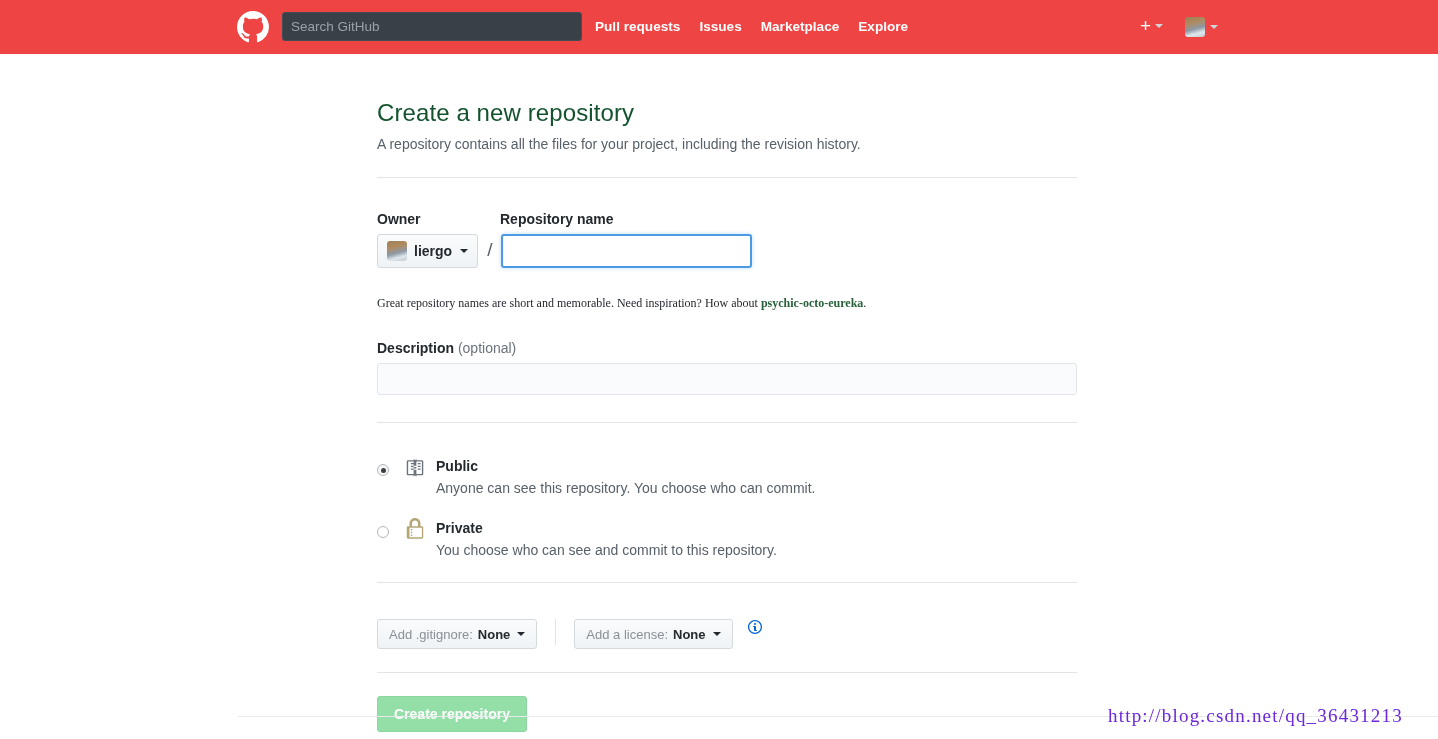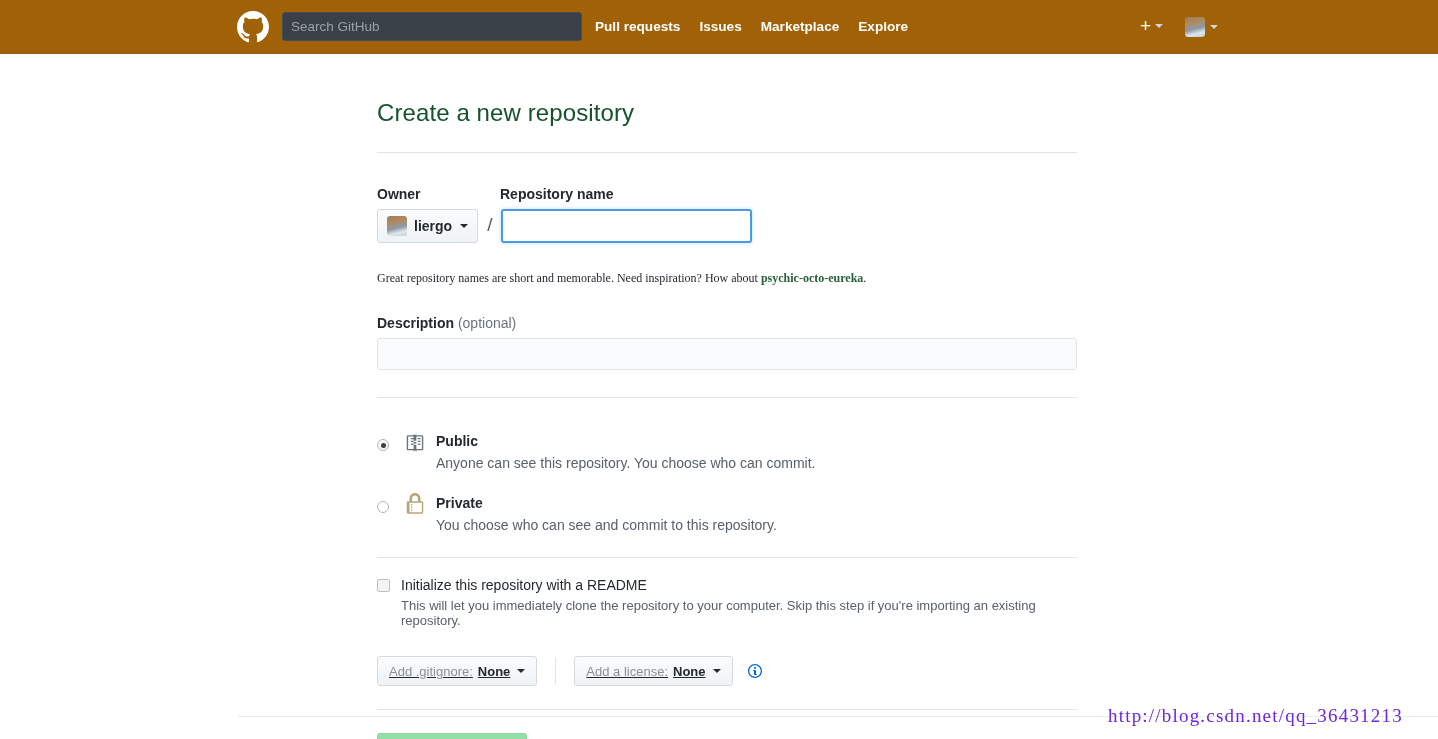--- a/index.html
+++ b/index.html
@@ -16,21 +16,21 @@
     color: #24292e;
     -webkit-font-smoothing: antialiased;
   }
 
   
   .header {
     position: absolute;
     left: 0; top: 0;
     width: 1438px;
     height: 54px;
-    background: #a16207;
+    background: #ef4444;
   }
   .gh-logo {
     position: absolute;
     left: 237px; top: 11px;
     width: 32px; height: 32px;
   }
   .gh-logo svg { display: block; }
 
   .search-box {
     position: absolute;
@@ -305,23 +305,21 @@
     line-height: 16px;
   }
   .readme-desc {
     font-size: 13px;
     color: #586069;
     margin-top: 5px;
   }
 
   .pickers {
     display: flex;
-    align-items: center;
-    margin-top: 28px;
-    text-decoration: underline;
+    margin-top: 36px;
   }
   .picker-btn {
     display: inline-flex;
     align-items: center;
     gap: 5px;
     height: 30px;
     padding: 0 11px;
     background: linear-gradient(#fafbfc, #eff3f6);
     border: 1px solid #d6dade;
     border-radius: 3px;
@@ -417,20 +415,21 @@
 
   <div class="avatar-menu">
     <span class="avatar-img"></span>
     <span class="caret-down"></span>
   </div>
 </div>
 
 <div class="page">
 
   <h1 class="page-title">Create a new repository</h1>
+  <p class="page-sub">A repository contains all the files for your project, including the revision history.</p>
 
   <hr class="rule rule-1">
 
   
   <div class="labels-row">
     <span class="field-label label-owner">Owner</span>
     <span class="field-label">Repository name</span>
   </div>
 
   <div class="owner-row">
@@ -481,27 +480,20 @@
       <span class="vis-text">
         <span class="vis-title">Private</span>
         <div class="vis-desc">You choose who can see and commit to this repository.</div>
       </span>
     </div>
   </div>
 
   <hr class="rule rule-3">
 
   
-  <div class="readme-row">
-    <span class="checkbox"></span>
-    <span>
-      <div class="readme-title">Initialize this repository with a README</div>
-      <div class="readme-desc">This will let you immediately clone the repository to your computer. Skip this step if you're importing an existing repository.</div>
-    </span>
-  </div>
 
   
   <div class="pickers">
     <button class="picker-btn" type="button">
       <span>Add .gitignore:</span>
       <b>None</b>
       <span class="picker-caret"></span>
     </button>
 
     <span class="picker-sep"></span>

